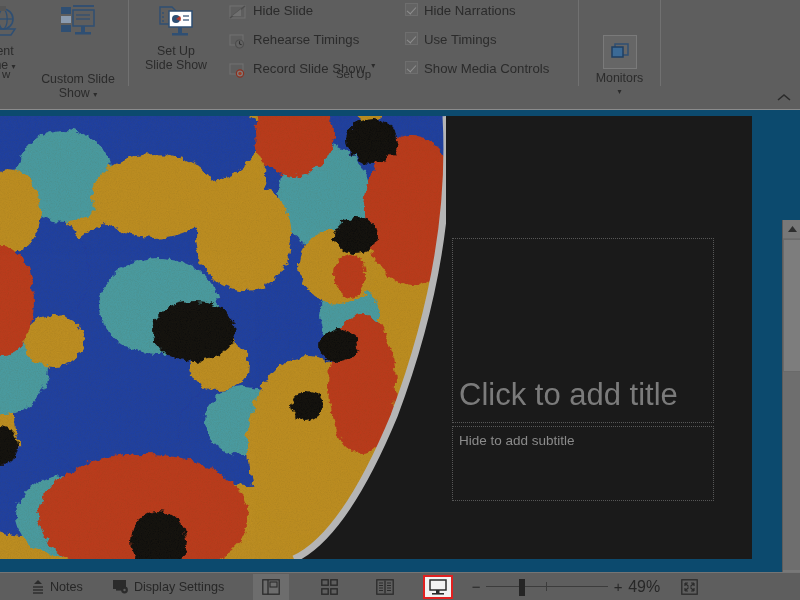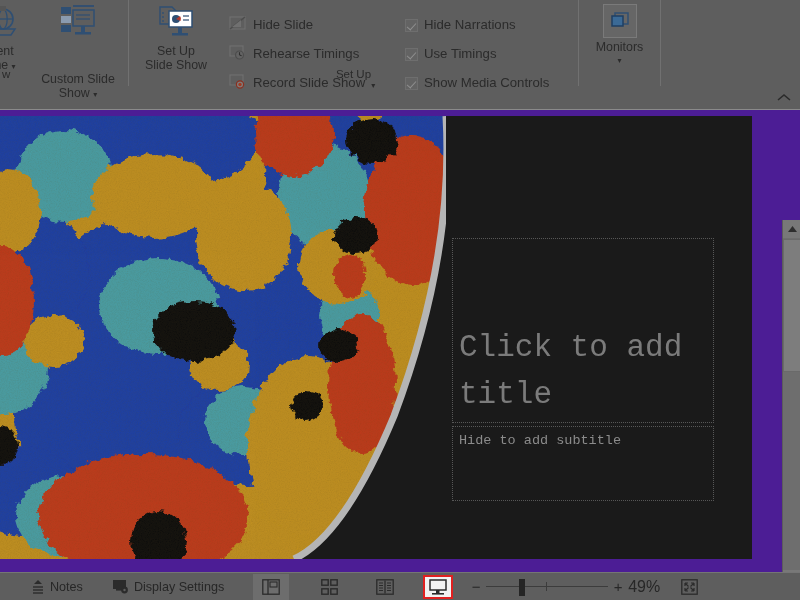--- a/index.html
+++ b/index.html
@@ -34,21 +34,21 @@
   .bigbtn .ic { width: 40px; height: 38px; display:flex; align-items:center; justify-content:center; }
   .bigbtn .lbl {
     font-size: 12.4px; color: #2b2b2b; text-align: center; line-height: 14px;
     margin-top: 2px; width: 100%;
   }
   .caret { font-size: 8px; color: #2b2b2b; line-height: 8px; }
 
   
   .smallcol { display: flex; flex-direction: column; padding-top: 3px; }
   .smallrow {
-    display: flex; align-items: flex-end; height: 29px; padding: 0 4px;
+    display: flex; align-items: flex-start; height: 29px; padding: 0 4px;
     font-size: 13.2px; color: #2b2b2b; white-space: nowrap; cursor: default;
   }
   .smallrow .ic { width: 20px; height: 18px; margin-right: 6px; display:flex; align-items:center; justify-content:center; flex:0 0 20px;}
   .chk {
     width: 13px; height: 13px; border: 1px solid #6e6e6e; background: #636363;
     margin-right: 6px; position: relative; flex: 0 0 13px;
   }
   .chk::after {
     content: ""; position: absolute; left: 3px; top: 1px;
     width: 4px; height: 8px; border: solid #8f8f8f;
@@ -58,22 +58,21 @@
 
   .collapse-arrow {
     position: absolute; right: 6px; bottom: 2px; width: 20px; height: 20px;
     display: flex; align-items: center; justify-content: center;
     color: #2b2b2b; font-size: 13px;
   }
 
   
   .canvas-area {
     position: absolute; left: 0; top: 110px; width: 800px; height: 462px;
-    background: #4c1d95;
-    font-family: Liberation Mono, monospace;
+    background: #0c4a6e;
   }
   .slide {
     position: absolute; left: -6px; top: 6px; width: 758px; height: 443px;
     background: #1a1a1a; overflow: hidden;
   }
   .mosaic {
     position: absolute; left: 0; top: 0; width: 452px; height: 443px;
     overflow: hidden;
   }
   .mosaic svg { display: block; }
@@ -264,21 +263,21 @@
           <div class="smallrow">
             <span class="chk"></span>
             <span>Show Media Controls</span>
           </div>
         </div>
 
         <div class="group-label">Set Up</div>
       </div>
 
       <div class="rgroup" style="width:82px;">
-        <div class="bigbtn" style="width:82px;">
+        <div class="bigbtn" style="width:82px;margin-top:31px;">
           <div class="ic" style="border:1px solid #7a7a7a;width:34px;height:34px;background:#666;">
             <svg width="22" height="20" viewBox="0 0 22 20">
               <rect x="6" y="2" width="13" height="11" fill="none" stroke="#2f4f73" stroke-width="1.5"></rect>
               <rect x="3" y="5" width="11" height="10" fill="#3b6a96" stroke="#1f3f63" stroke-width="1.5"></rect>
             </svg>
           </div>
           <div class="lbl">Monitors</div>
           <div class="caret" style="margin-top:3px;">▾</div>
         </div>
       </div>

